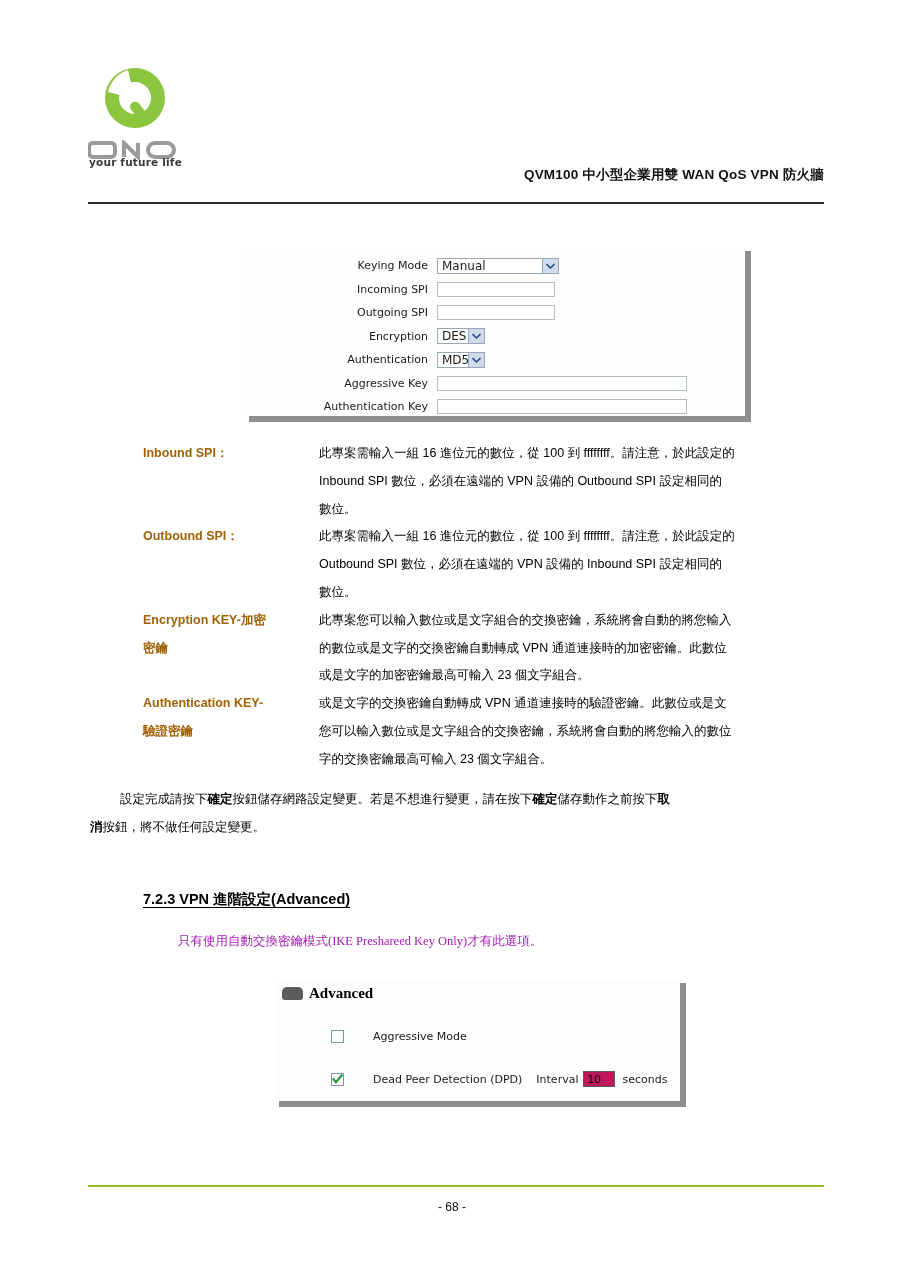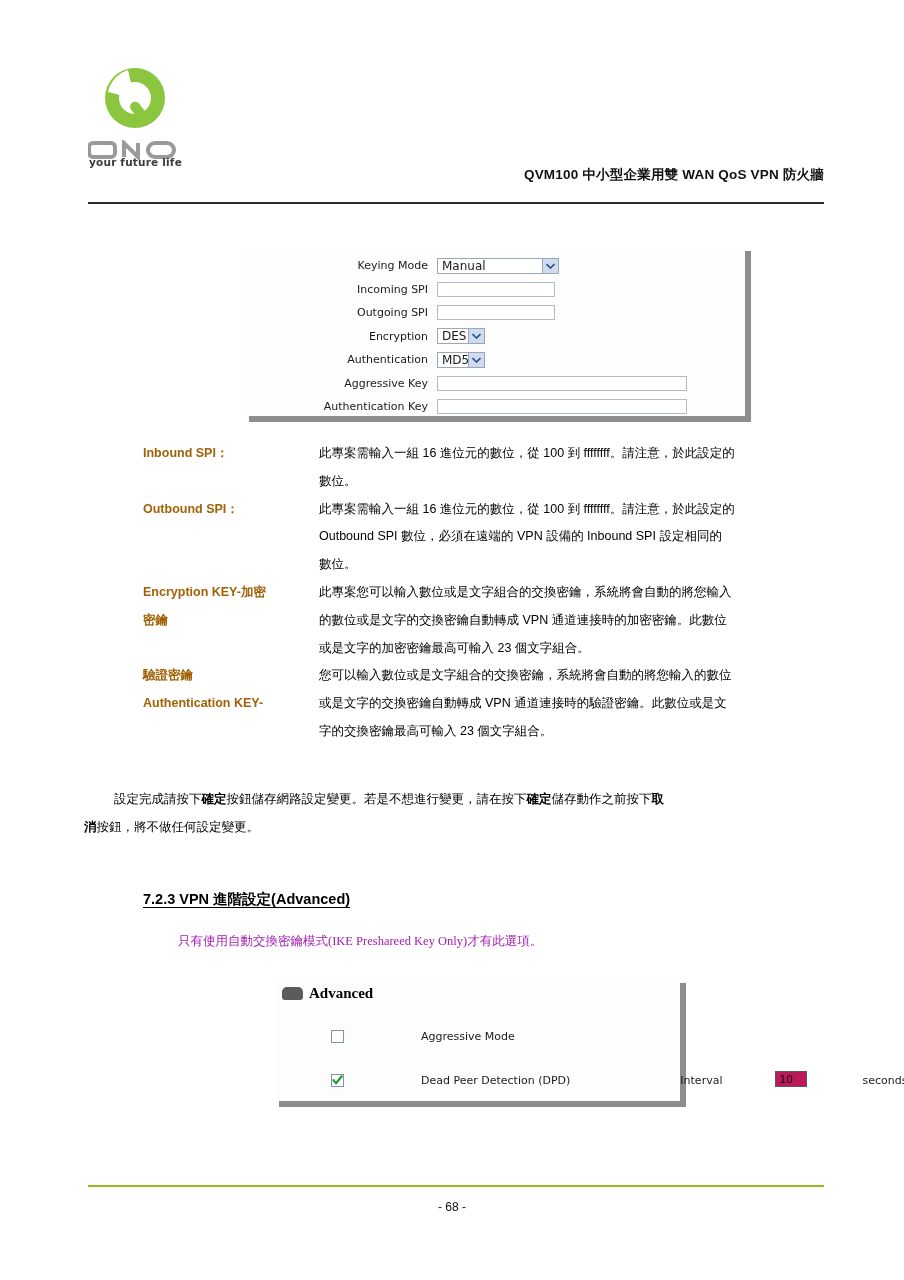--- a/index.html
+++ b/index.html
@@ -198,21 +198,21 @@
     font-size: 12.5px;
     line-height: 27.8px;
     color: #000;
     text-align: justify;
   }
   .defbody .ln { display: block; white-space: nowrap; }
 
   
   .para {
     position: absolute;
-    left: 84px;
+    left: 90px;
     top: 785px;
     width: 734px;
     font-size: 12.5px;
     line-height: 28px;
     color: #000;
   }
   .para .ln { display: block; white-space: nowrap; }
   .para .indent { padding-left: 30px; }
   .para b { font-weight: bold; }
 
@@ -284,26 +284,25 @@
     font-family: "Liberation Serif", "DejaVu Serif", serif;
     font-size: 15px;
     font-weight: bold;
     color: #000;
     line-height: 15px;
   }
   .adv-row {
     position: absolute;
     left: 55px;
     display: flex;
-    align-items: flex-end;
+    align-items: center;
     font-size: 11px;
     font-family: "DejaVu Sans", sans-serif;
     color: #1a1a1a;
     white-space: nowrap;
-    gap: 48px;
   }
   .adv-row-1 { top: 50px; }
   .adv-row-2 { top: 91px; }
   .cbox {
     width: 13px;
     height: 13px;
     box-sizing: border-box;
     border: 1px solid #7d94ab;
     background: #ffffff;
     margin-right: 29px;
@@ -496,20 +495,21 @@
       </div>
   </div>
 
   <div class="deflist" id="deflist">
       <div class="defrow">
         <div class="defterm">
           <span style="display: block;">Inbound SPI：</span>
         </div>
         <div class="defbody">
           <span class="ln">此專案需輸入一組 16 進位元的數位，從 100 到 ffffffff。請注意，於此設定的</span>
+          <span class="ln">Inbound SPI 數位，必須在遠端的 VPN 設備的 Outbound SPI 設定相同的</span>
           <span class="ln">數位。</span>
         </div>
       </div>
       <div class="defrow">
         <div class="defterm">
           <span style="display: block;">Outbound SPI：</span>
         </div>
         <div class="defbody">
           <span class="ln">此專案需輸入一組 16 進位元的數位，從 100 到 ffffffff。請注意，於此設定的</span>
           <span class="ln">Outbound SPI 數位，必須在遠端的 VPN 設備的 Inbound SPI 設定相同的</span>
@@ -522,26 +522,26 @@
           <span style="display: block;">密鑰</span>
         </div>
         <div class="defbody">
           <span class="ln">此專案您可以輸入數位或是文字組合的交換密鑰，系統將會自動的將您輸入</span>
           <span class="ln">的數位或是文字的交換密鑰自動轉成 VPN 通道連接時的加密密鑰。此數位</span>
           <span class="ln">或是文字的加密密鑰最高可輸入 23 個文字組合。</span>
         </div>
       </div>
       <div class="defrow">
         <div class="defterm">
+          <span style="display: block;">Authentication KEY-</span>
           <span style="display: block;">驗證密鑰</span>
-          <span style="display: block;">Authentication KEY-</span>
         </div>
         <div class="defbody">
+          <span class="ln">或是文字的交換密鑰自動轉成 VPN 通道連接時的驗證密鑰。此數位或是文</span>
           <span class="ln">您可以輸入數位或是文字組合的交換密鑰，系統將會自動的將您輸入的數位</span>
-          <span class="ln">或是文字的交換密鑰自動轉成 VPN 通道連接時的驗證密鑰。此數位或是文</span>
           <span class="ln">字的交換密鑰最高可輸入 23 個文字組合。</span>
         </div>
       </div>
     </div>
 
   <div class="para">
     <span class="ln"><span class="indent"></span><span>設定完成請按下</span><b>確定</b><span>按鈕儲存網路設定變更。若是不想進行變更，請在按下</span><b>確定</b><span>儲存動作之前按下</span><b>取</b></span>
     <span class="ln"><b>消</b><span>按鈕，將不做任何設定變更。</span></span>
   </div>
 

